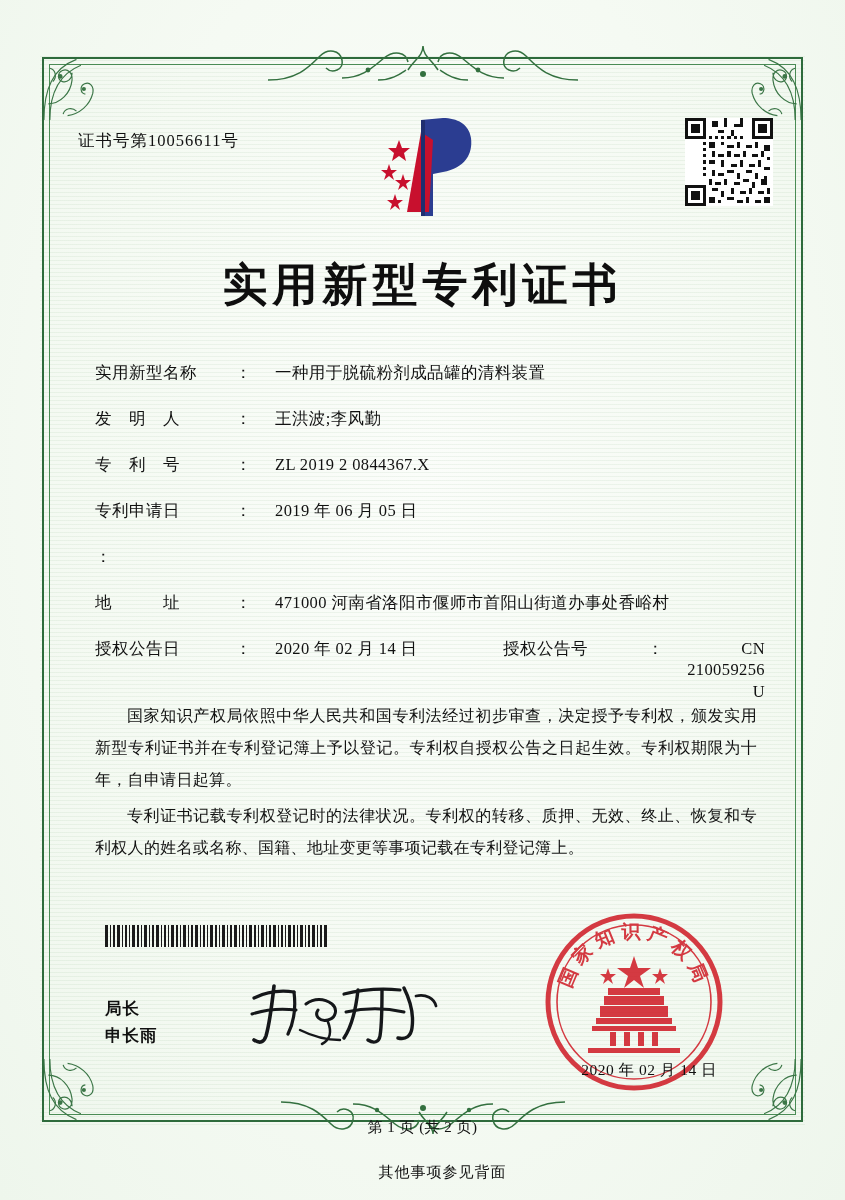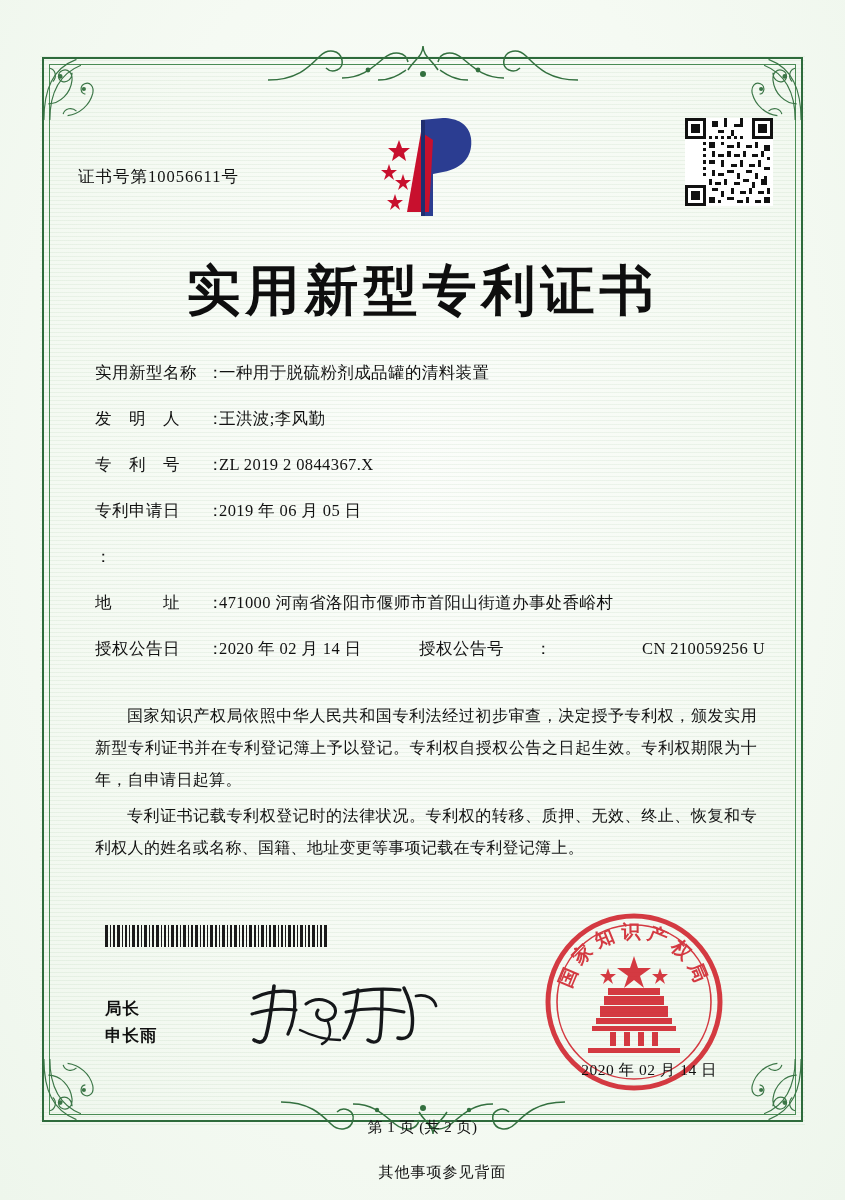--- a/index.html
+++ b/index.html
@@ -85,21 +85,20 @@
   .bottom-ornament svg { width: 100%; height: 100%; display: block; }
 
   
   .cert-no {
     position: absolute;
     left: 78px;
     top: 130px;
     font-size: 16.5px;
     letter-spacing: 1px;
     color: #111;
-    margin-top: 36px;
   }
 
   .emblem {
     position: absolute;
     left: 50%;
     top: 112px;
     transform: translateX(-50%);
     width: 128px;
     height: 112px;
   }
@@ -112,41 +111,42 @@
     width: 88px;
     height: 88px;
   }
   .qr svg { width: 100%; height: 100%; display: block; }
 
   .title {
     position: absolute;
     left: 0; right: 0;
     top: 255px;
     text-align: center;
-    font-size: 54px;
+    font-size: 45px;
     font-weight: bold;
     letter-spacing: 5px;
     color: #0e0e0e;
     font-family: "DejaVu Serif", "Liberation Serif", serif;
   }
 
   
   .fields {
     position: absolute;
     left: 95px;
     right: 80px;
     top: 362px;
   }
   .field-row {
     display: flex;
     align-items: baseline;
     margin-bottom: 24.5px;
     font-size: 16.5px;
     color: #111;
     line-height: 1.3;
+    gap: 28px;
   }
   .field-label {
     flex: 0 0 auto;
     width: 112px;
     letter-spacing: 0.5px;
   }
   .field-colon {
     flex: 0 0 auto;
     width: 12px;
   }

